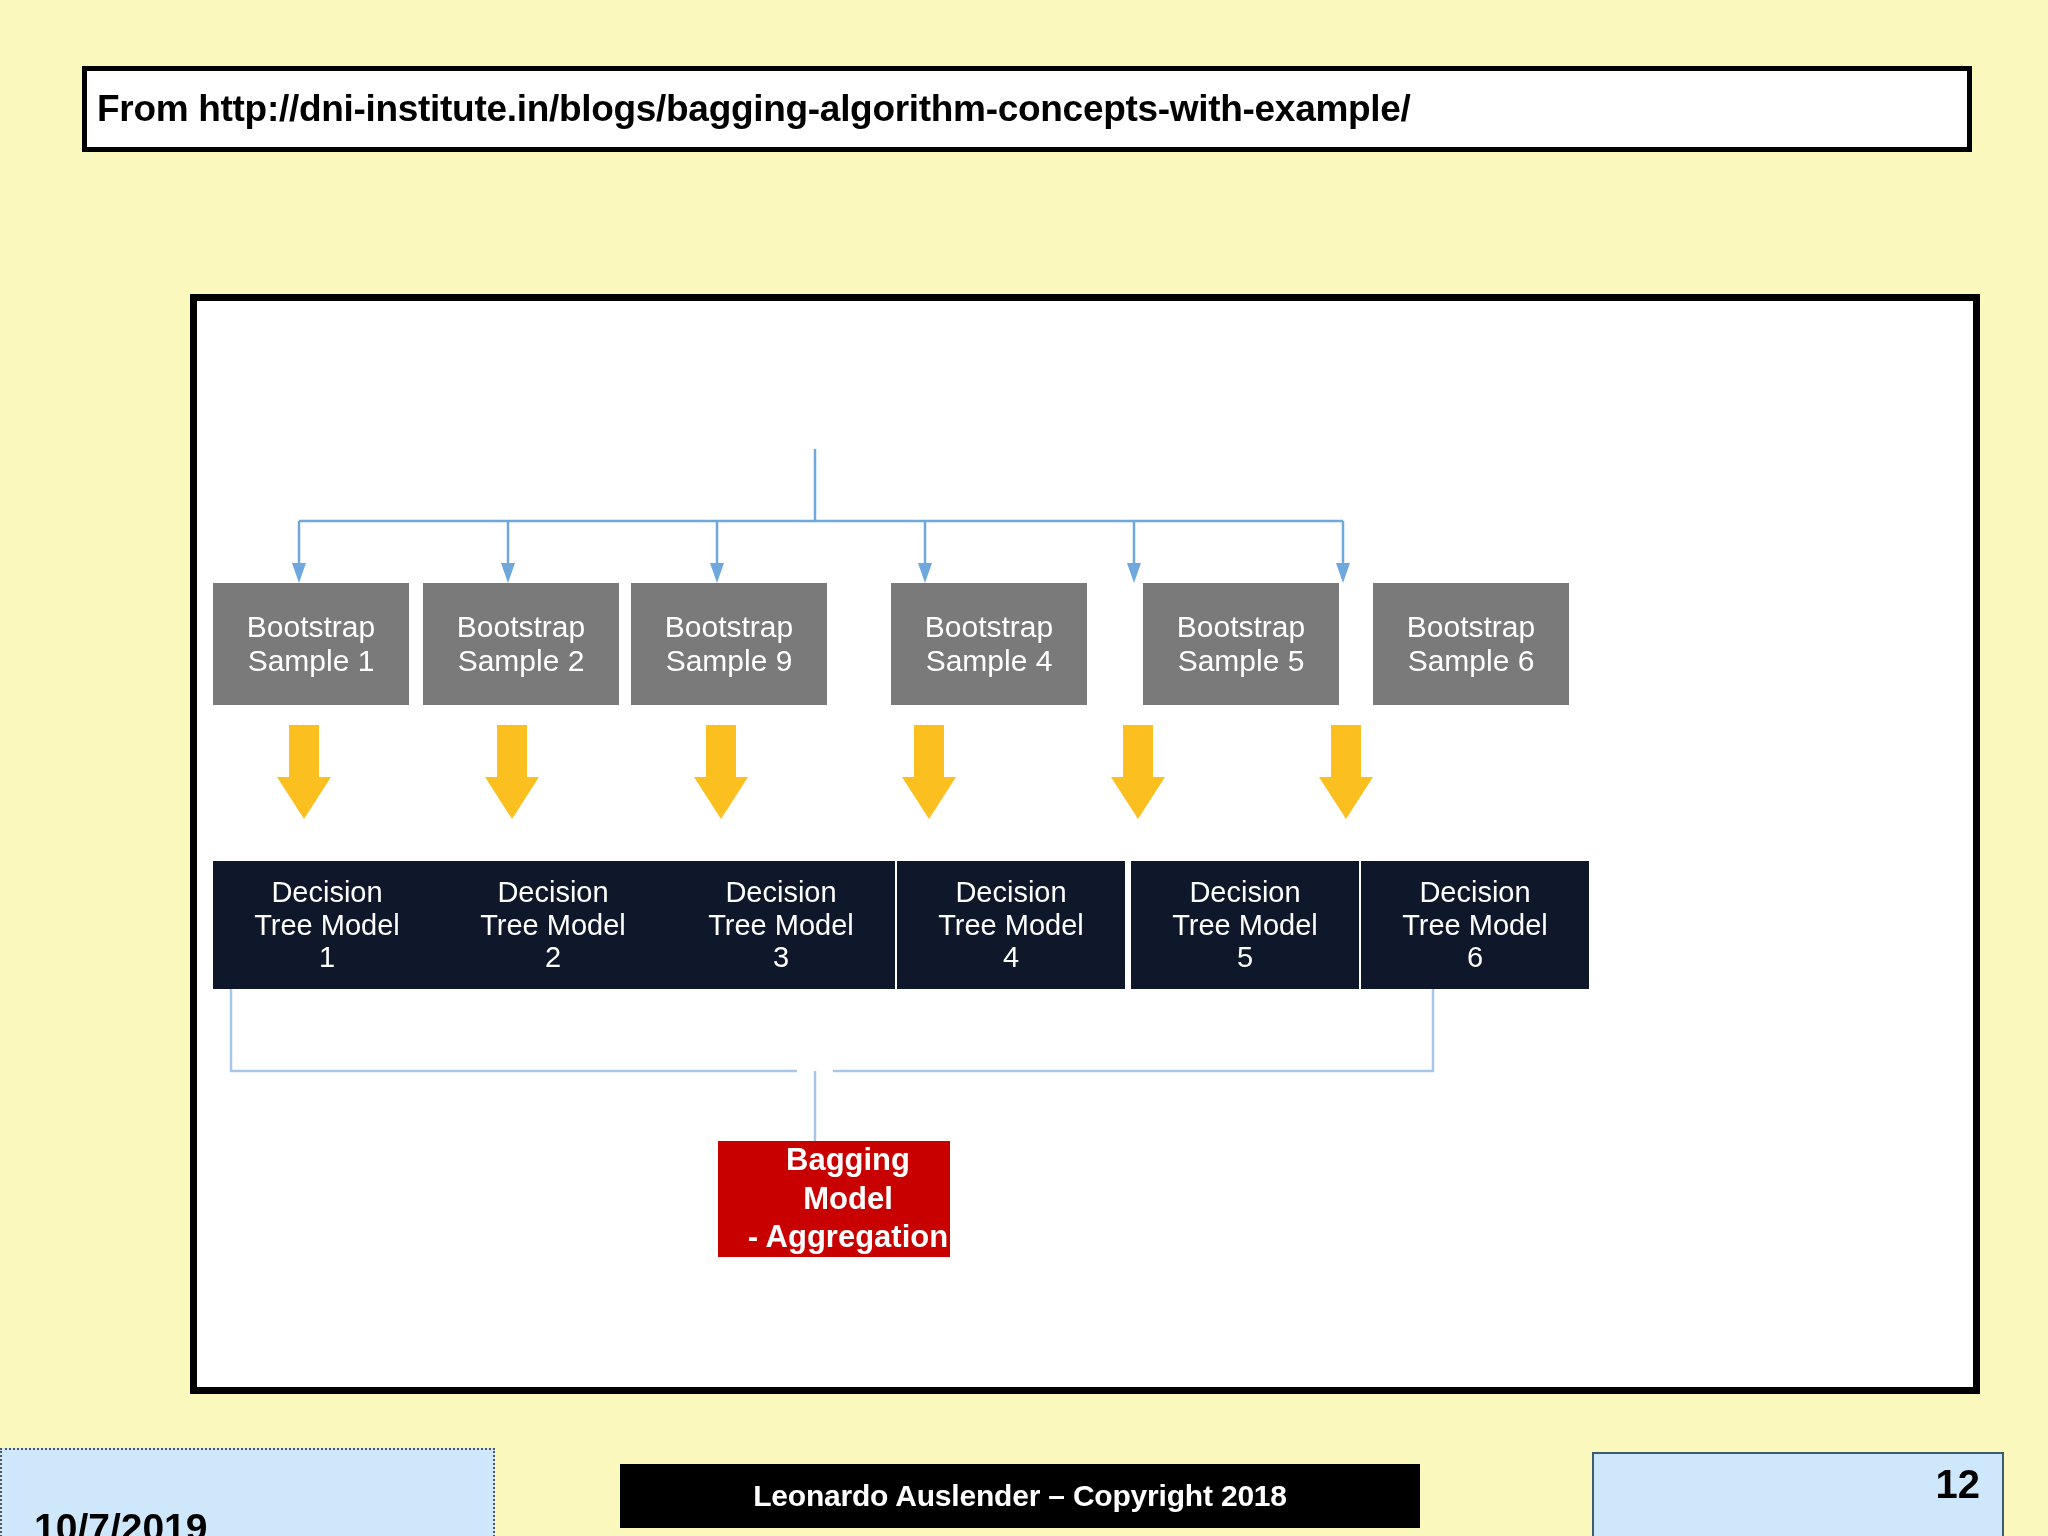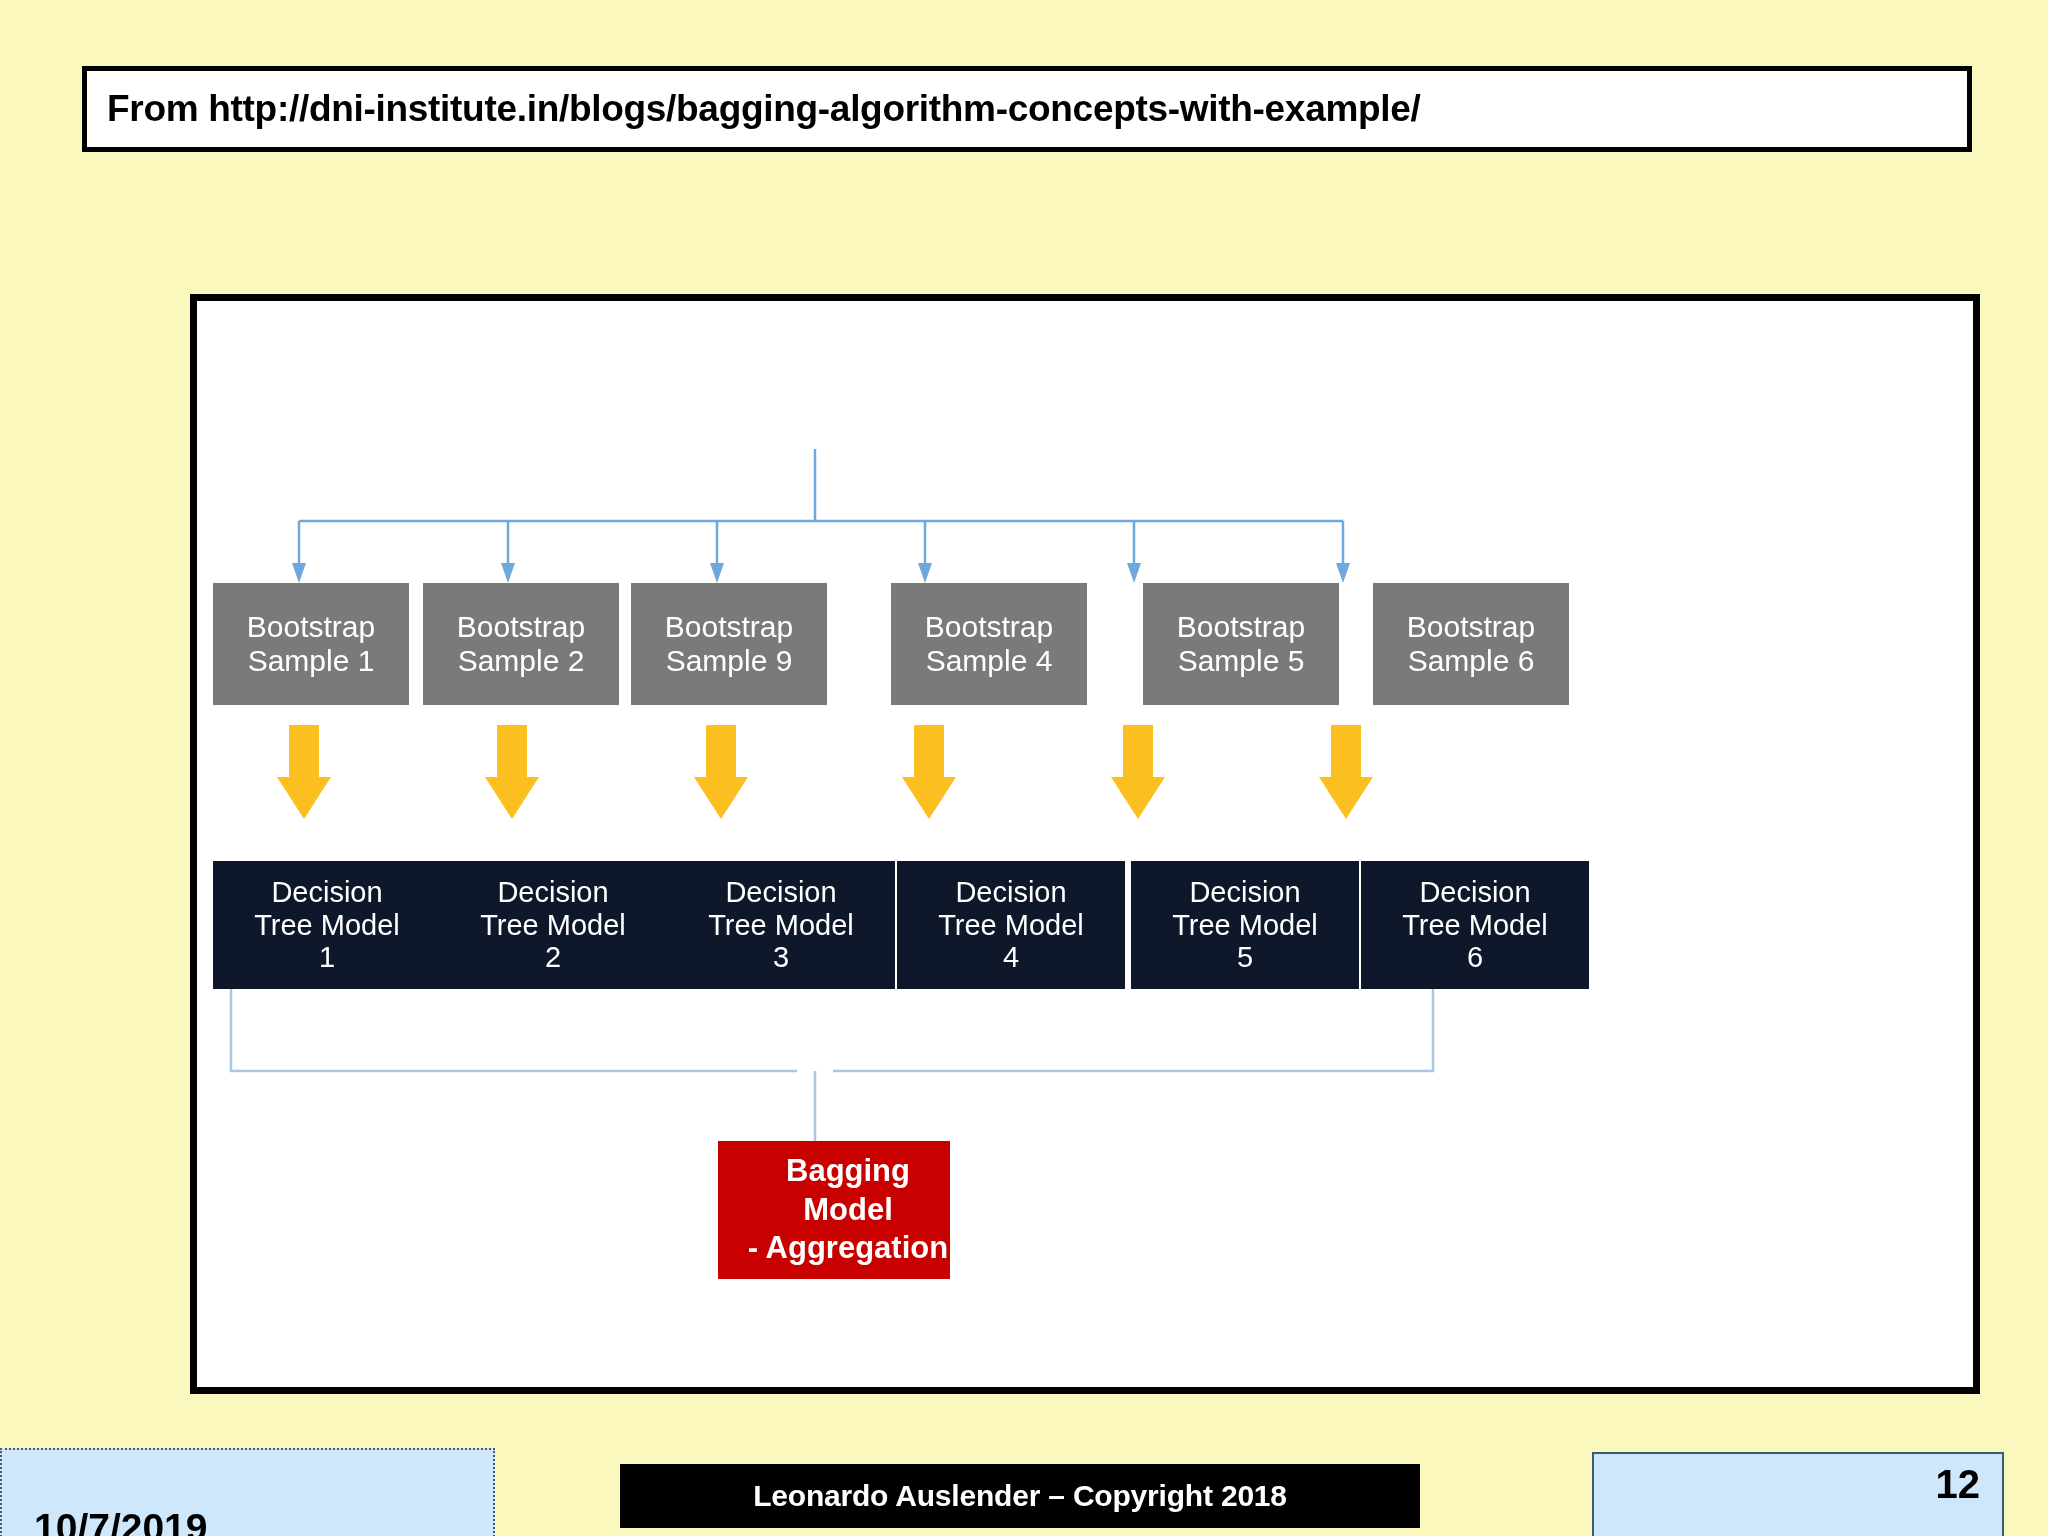--- a/index.html
+++ b/index.html
@@ -27,21 +27,21 @@
     border: 5px solid #000000;
     box-sizing: border-box;
     display: flex;
     align-items: center;
   }
   .header-text {
     font-size: 37px;
     font-weight: bold;
     color: #000000;
     letter-spacing: -0.3px;
-    padding-left: 20px;
+    padding-left: 10px;
     white-space: nowrap;
     font-family: "Liberation Sans", sans-serif;
   }
 
   
   .diagram-frame {
     position: absolute;
     left: 190px;
     top: 294px;
     width: 1790px;
@@ -299,21 +299,21 @@
       <span>Decision</span>
       <span>Tree Model</span>
       <span>5</span>
     </div>
     <div class="node node-tree" style="left:1164px; top:560px; width:228px; height:128px;">
       <span>Decision</span>
       <span>Tree Model</span>
       <span>6</span>
     </div>
 
-    <div class="node node-bagging" style="left:521px; top:840px; width:232px; height:138px;padding-left:28px;">
+    <div class="node node-bagging" style="left:521px; top:840px; width:232px; height:116px;padding-left:28px;">
       <span>Bagging Model</span>
       <span>- Aggregation</span>
     </div>
 
   </div>
 </div>
 
 <div class="footer-date">
   <span class="footer-date-text">10/7/2019</span>
 </div>

